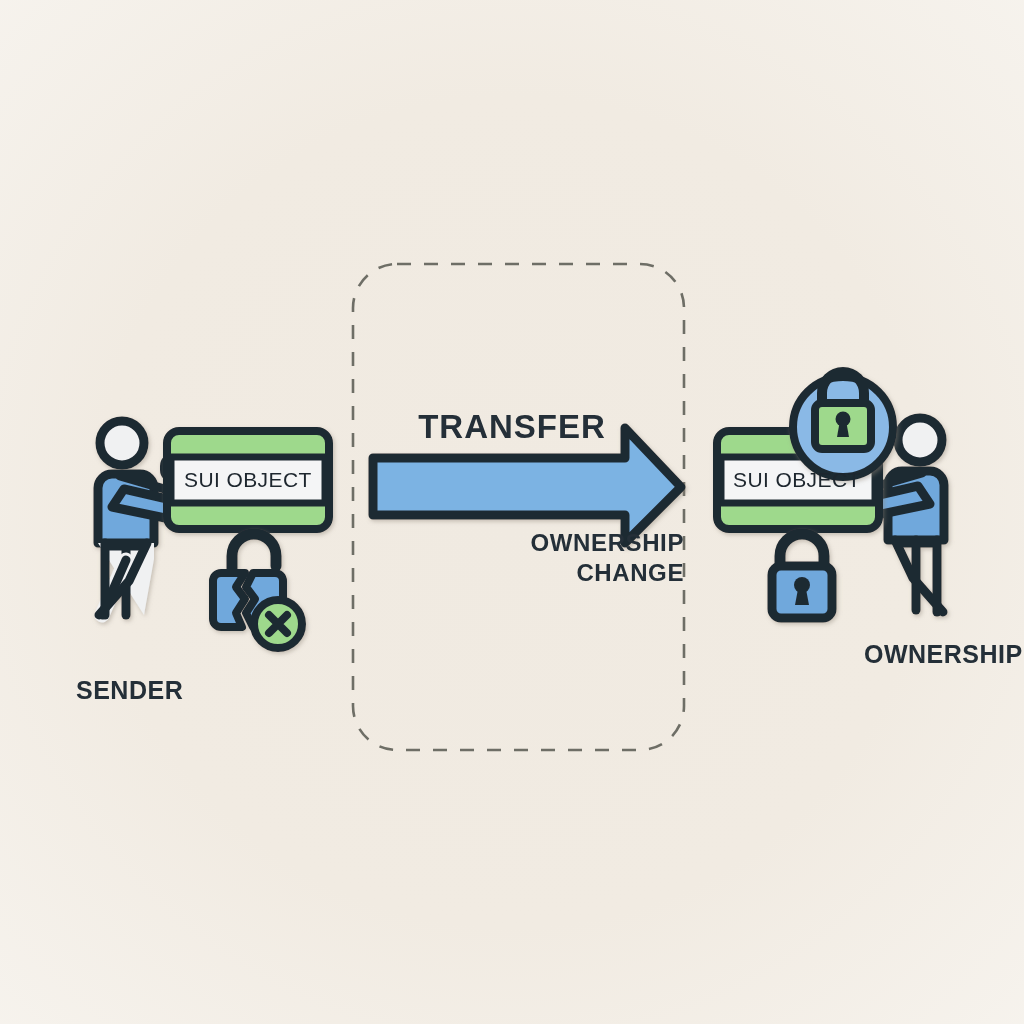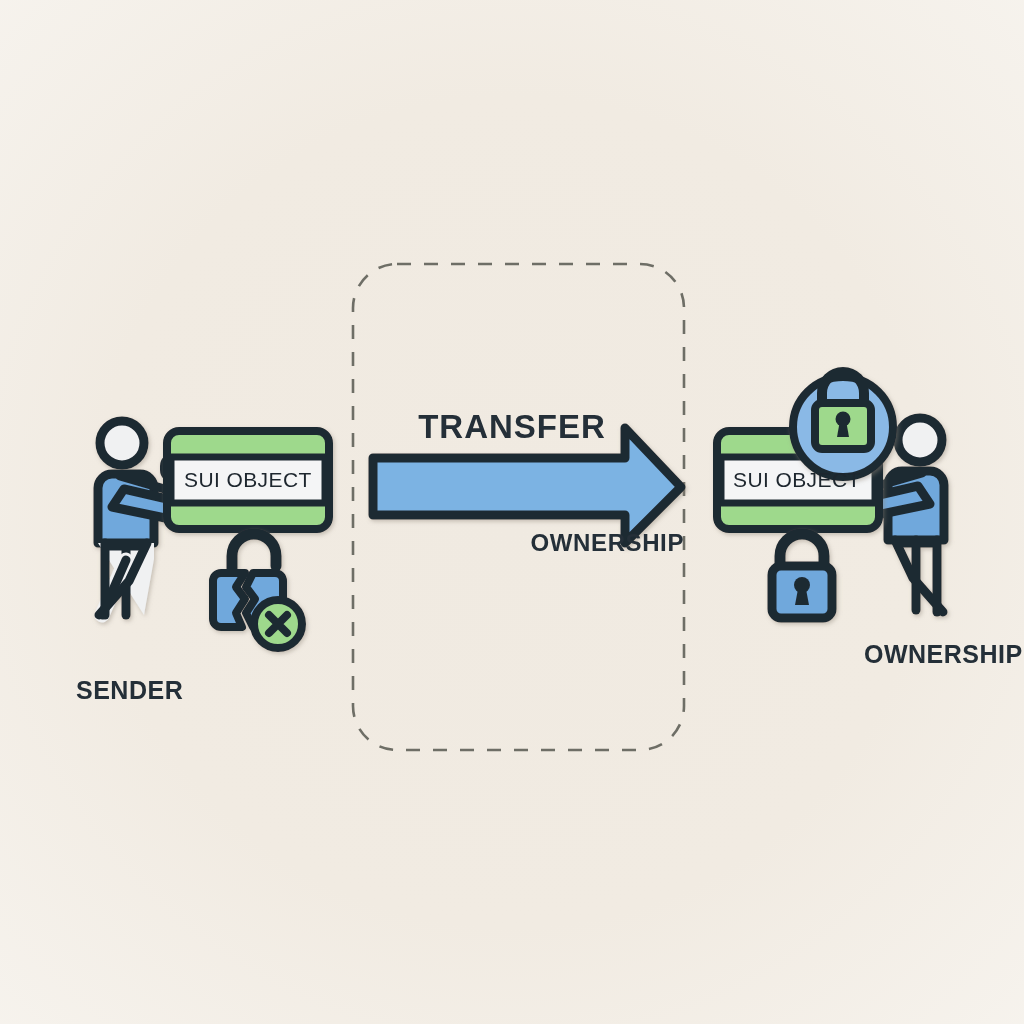--- a/index.html
+++ b/index.html
@@ -171,15 +171,16 @@
   <div class="card-text" id="receiver-card-text">SUI OBJECT</div>
 
   <div class="lbl" id="sender-label">SENDER</div>
 
   <div class="lbl" id="receiver-label">OWNERSHIP</div>
 
   <div class="lbl" id="transfer-label">TRANSFER</div>
 
   <div class="lbl" id="ownership-label">
     <span class="l1">OWNERSHIP</span>
+    <span class="l2">CHANGE</span>
   </div>
 
 </div>
 
 </body></html>

